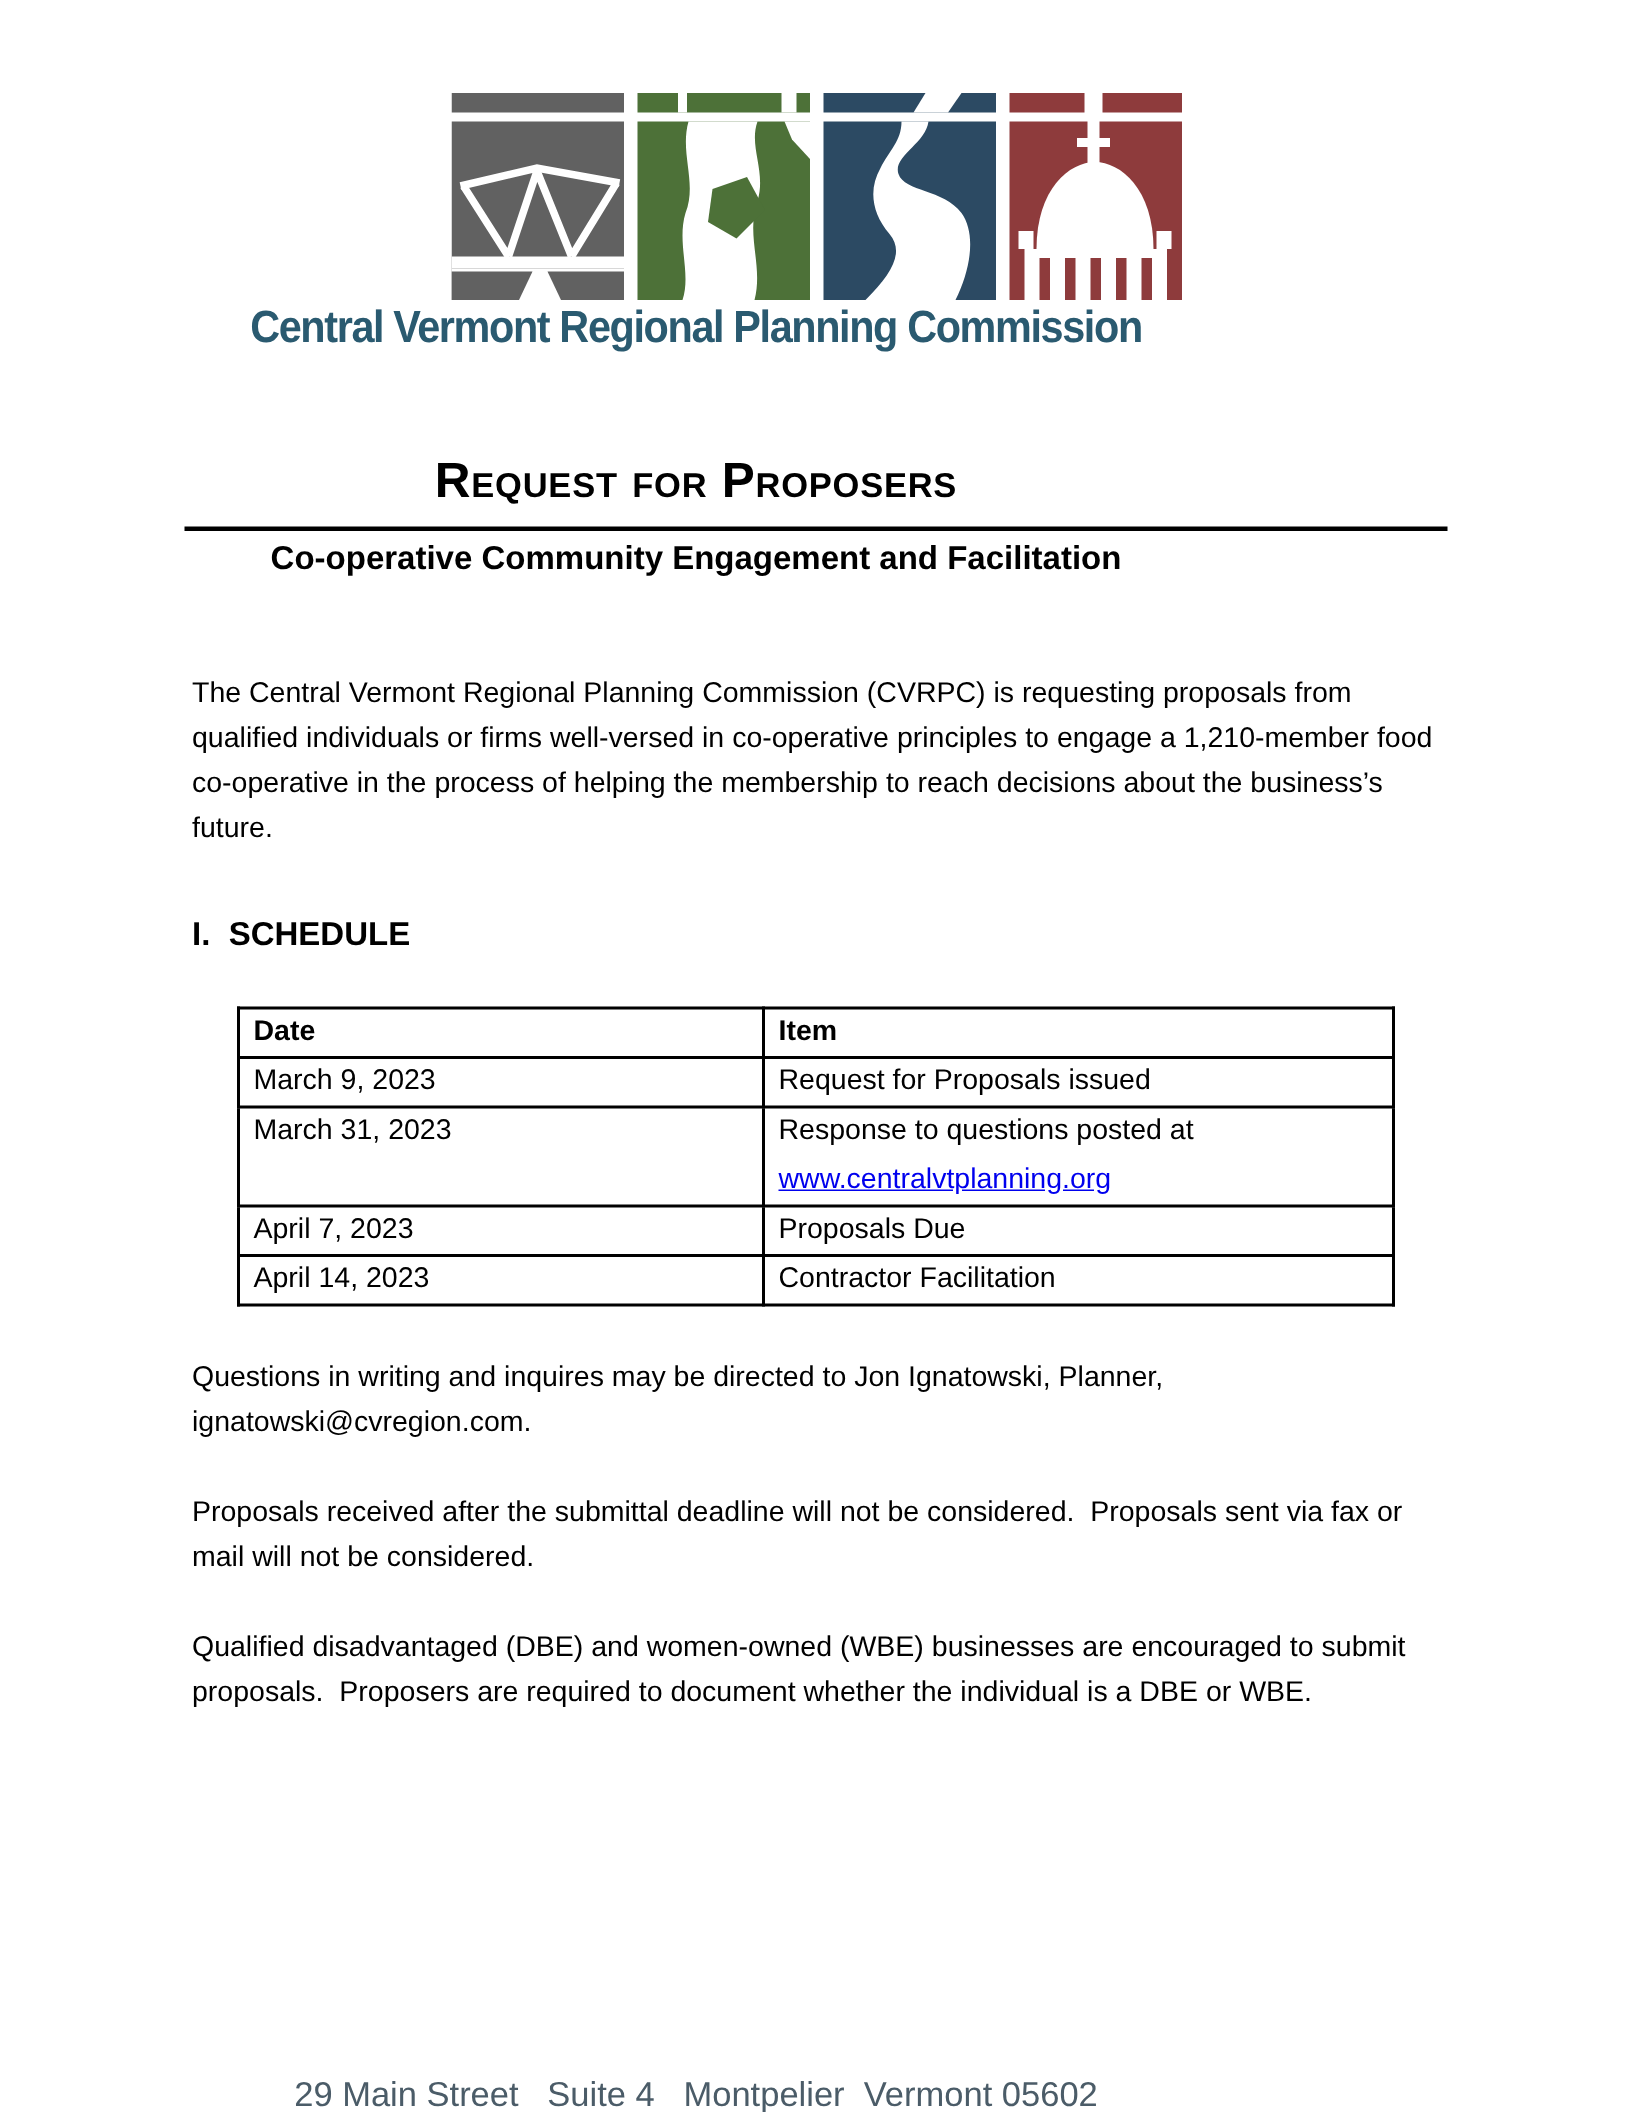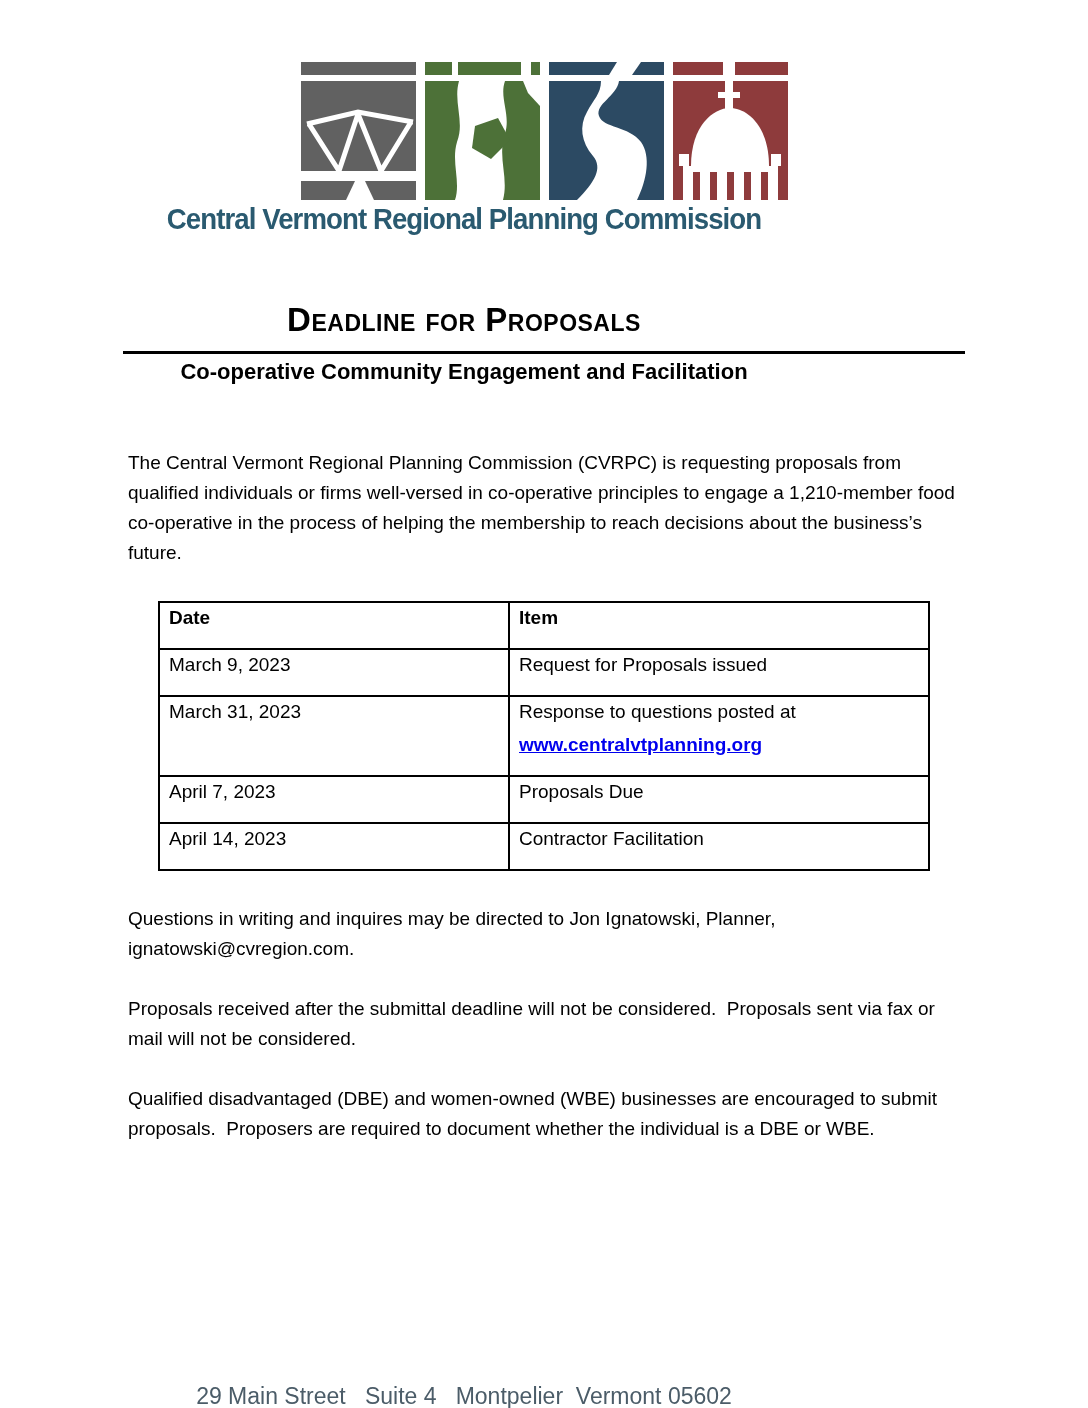--- a/index.html
+++ b/index.html
@@ -52,26 +52,26 @@
     white-space:pre-wrap;
   }
   table.schedule {
     border-collapse:collapse;
     margin:33px 0 0 30px;
     width:772px;
     font-size:19px; line-height:26px;
   }
   table.schedule td {
     border:2px solid #000;
-    padding:2px 9px 17px 9px;
+    padding:2px 9px 3px 9px;
     vertical-align:top;
   }
   table.schedule td.col-date { width:330px; }
   table.schedule tr.head td { font-weight:bold; }
-  .link-line { margin-top:7px;font-weight:bold; }
+  .link-line { margin-top:7px; }
   a.doc-link { text-decoration:underline; cursor:pointer; }
 
   .body-par { white-space:pre-wrap; margin:30px 0 0 0; }
   .body-par.first { margin-top:33px; }
 
   
   .footer {
     position:absolute; top:1314px; left:0; width:100%;
     text-align:center;
     font-size:23px; line-height:33px;
@@ -126,28 +126,29 @@
       <rect x="20" y="110" width="7" height="28" fill="#8e3b3c"></rect>
       <rect x="37" y="110" width="7" height="28" fill="#8e3b3c"></rect>
       <rect x="54" y="110" width="7" height="28" fill="#8e3b3c"></rect>
       <rect x="71" y="110" width="7" height="28" fill="#8e3b3c"></rect>
       <rect x="88" y="110" width="7" height="28" fill="#8e3b3c"></rect>
     </g>
   </svg>
 
   <div class="logo-title" style="color:#2a5a70;">Central Vermont Regional Planning Commission</div>
 
-  <div class="doc-title">Deadline for Proposals</div>
+  <div class="doc-title">Request for Proposers</div>
   <div class="title-rule"></div>
   <div class="doc-subtitle">Co-operative Community Engagement and Facilitation</div>
 
   <div class="content">
 
     <p class="para">The Central Vermont Regional Planning Commission (CVRPC) is requesting proposals from qualified individuals or firms well-versed in co-operative principles to engage a 1,210-member food co-operative in the process of helping the membership to reach decisions about the business’s future.</p>
 
+    <div class="schedule-heading">I.  SCHEDULE</div>
 
     <table class="schedule">
       <tbody>
         <tr class="head">
           <td class="col-date">Date</td>
           <td>Item</td>
         </tr>
         <tr>
           <td class="col-date">March 9, 2023</td>
           <td>Request for Proposals issued</td>

